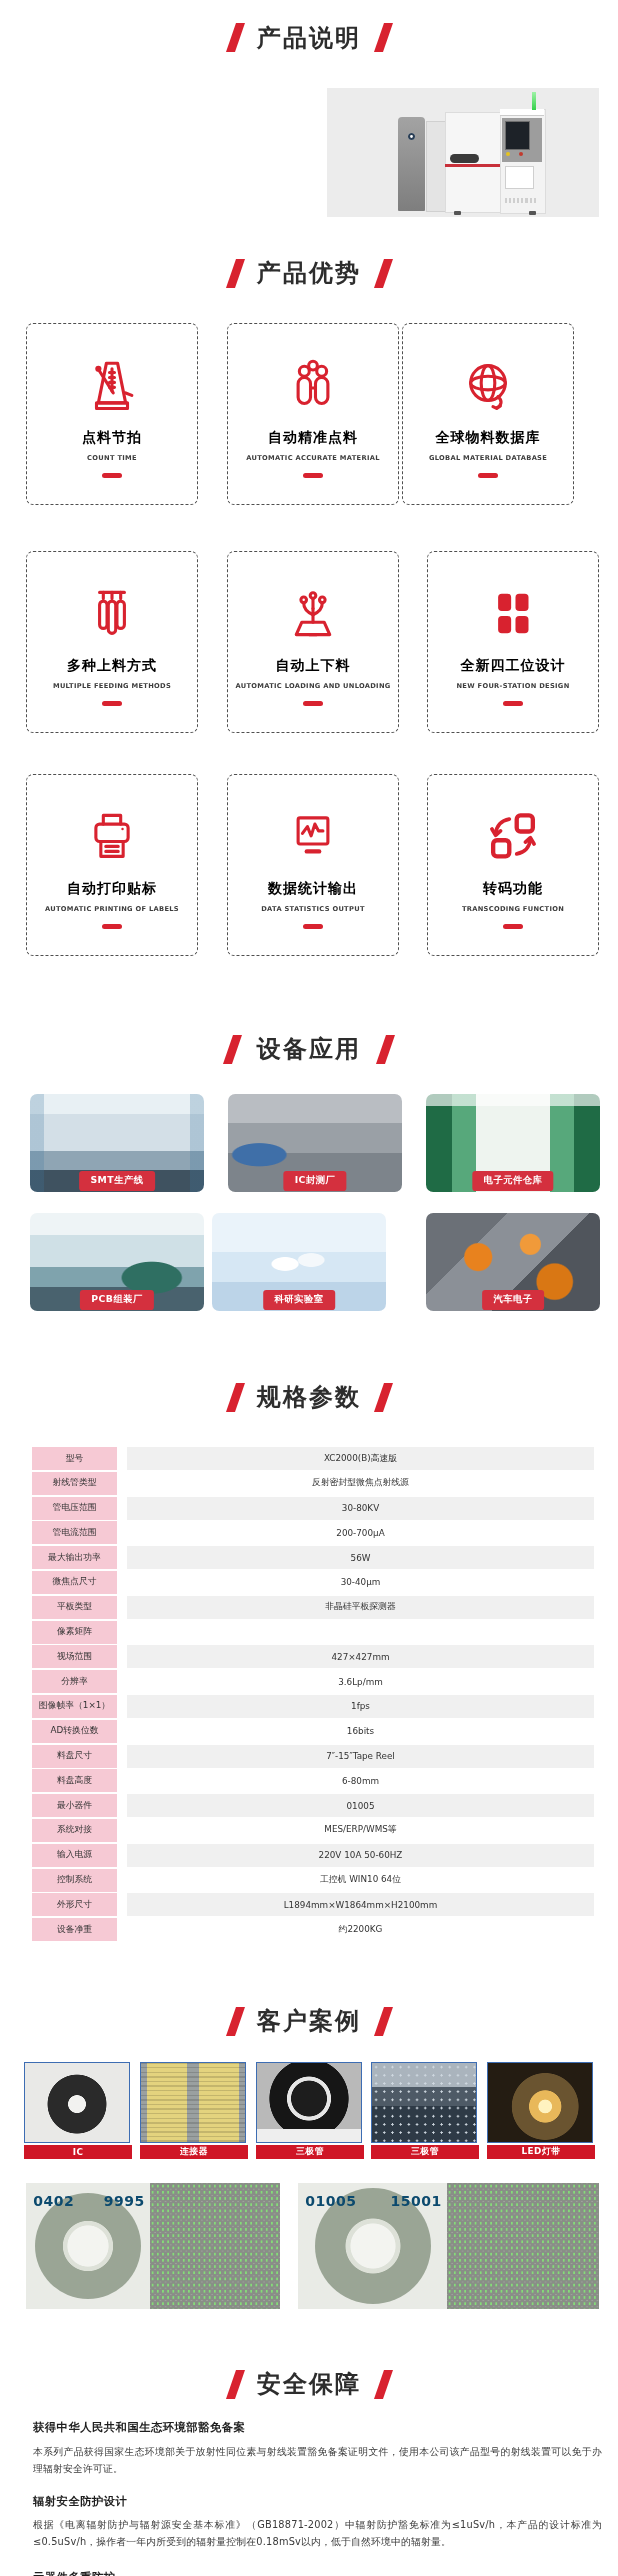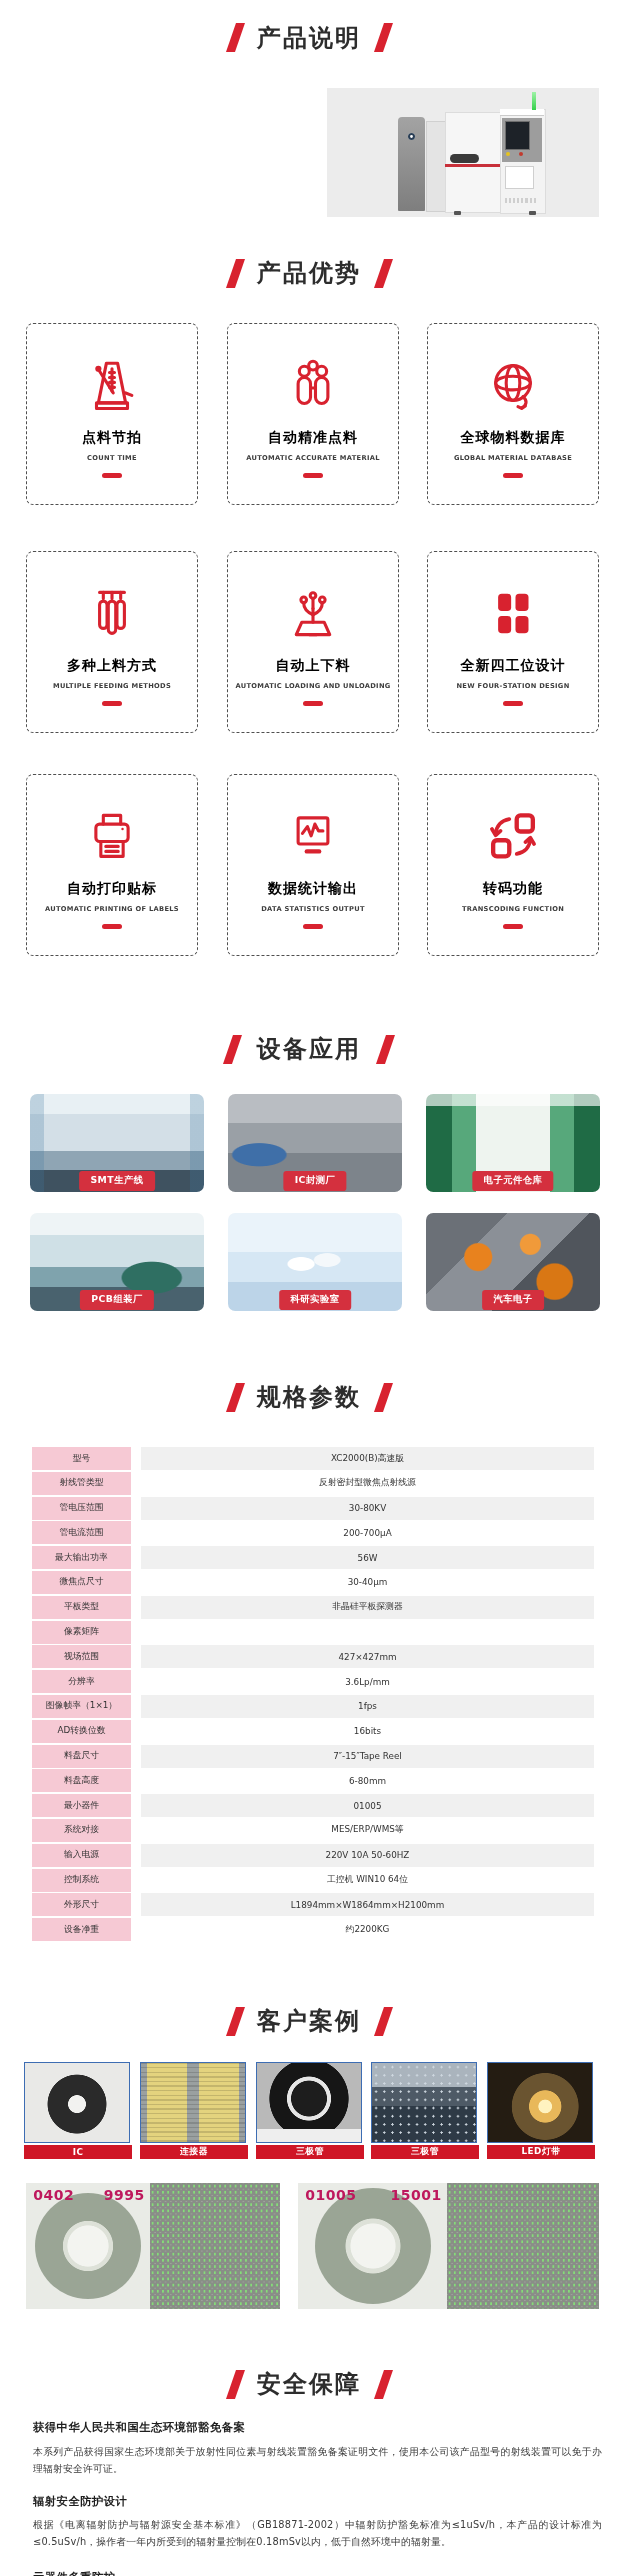--- a/index.html
+++ b/index.html
@@ -49,31 +49,31 @@
   .adv-sub{margin-top:7.7px;font-size:6.7px;font-weight:700;color:#3d3d3d;letter-spacing:0.3px;}
   .adv-dash{margin-top:10.3px;width:19.6px;height:5.7px;border-radius:2.6px;background:var(--red);}
 
   
   .app-photo{position:absolute;width:174px;height:98px;border-radius:7.2px;overflow:hidden;}
   .app-label{position:absolute;bottom:1.5px;left:50%;transform:translateX(-50%);background:var(--pill-red);color:#fff;font-size:9.3px;font-weight:700;letter-spacing:0.5px;padding:3.1px 11.3px;border-radius:3.1px;white-space:nowrap;}
 
   
   .spec-table{position:absolute;left:32px;top:1447px;width:562px;}
   .spec-row{display:flex;height:23px;margin-bottom:1.8px;}
-  .spec-label{width:99px;background:var(--pink);margin-right:10px;display:flex;align-items:center;justify-content:center;font-size:8.8px;color:#333;}
+  .spec-label{width:85px;background:var(--pink);margin-right:10px;display:flex;align-items:center;justify-content:center;font-size:8.8px;color:#333;}
   .spec-value{flex:1;display:flex;align-items:center;justify-content:center;font-size:8.8px;color:#333;background:#fff;}
   .spec-row:nth-child(odd) .spec-value{background:var(--cell-grey);}
 
   
   .case-photo{position:absolute;top:2062px;width:106px;height:81px;border:1px solid #3d6db3;overflow:hidden;}
   .case-label{position:absolute;top:2145px;width:108px;height:14.4px;background:var(--bar-red);color:#fff;font-size:8.8px;font-weight:700;display:flex;align-items:center;justify-content:center;letter-spacing:0.5px;}
   .xray{position:absolute;top:2183px;height:126px;display:flex;}
   .xray-reel{position:relative;background:#e9ebe6;display:flex;align-items:center;justify-content:center;}
   .xray-ring{border-radius:50%;background:radial-gradient(circle,#f3f4f0 0 27%,#dde1d8 28% 33%,#9aa595 34% 97%,rgba(0,0,0,0) 98%);}
-  .xray-num{position:absolute;top:4px;font-size:14px;font-weight:700;color:#be185d;letter-spacing:0.5px;}
+  .xray-num{position:absolute;top:10px;font-size:14px;font-weight:700;color:#0c4a6e;letter-spacing:0.5px;}
   .xray-num.l{left:7.2px;} .xray-num.r{right:5.2px;}
   .xray-pattern{background-color:#898e87;background-image:radial-gradient(#84dd78 0.9px,rgba(0,0,0,0) 1px),radial-gradient(rgba(255,255,255,.18) 0.5px,rgba(0,0,0,0) 0.6px);background-size:5.2px 6.2px,5.2px 6.2px;background-position:0 0,2.6px 3.1px;}
 
   
   .safe-h3{position:absolute;left:33px;margin:0;font-size:11.3px;font-weight:700;color:#1f1f1f;letter-spacing:0.5px;}
   .safe-p{position:absolute;left:33px;width:569px;margin:0;font-size:9.8px;line-height:17.3px;color:#3a3a3a;text-align:justify;letter-spacing:0.2px;}
 
   .photo{box-sizing:border-box;}
 </style>
 </head>
@@ -140,21 +140,21 @@
         <rect x="26" y="37" width="20" height="42" rx="10"></rect>
         <rect x="54" y="37" width="20" height="42" rx="10"></rect>
         <path d="M46 54 h8"></path>
       </svg>
     </div>
     <div class="adv-title">自动精准点料</div>
     <div class="adv-sub">AUTOMATIC ACCURATE MATERIAL</div>
     <div class="adv-dash"></div>
   </div>
 
-  <div class="adv-card" style="left:427px;top:323px;">
+  <div class="adv-card" style="left:402px;top:323px;">
     <div class="adv-icon">
       <svg width="62" height="67" viewBox="0 0 100 100">
         <circle cx="50" cy="46" r="28"></circle>
         <ellipse cx="50" cy="46" rx="28" ry="11"></ellipse>
         <ellipse cx="50" cy="46" rx="11" ry="28"></ellipse>
         <path d="M66 68 c8 6 6 14 -2 18"></path>
           <path d="M58 84 l6 3 6 -4"></path>
       </svg>
     </div>
     <div class="adv-title">全球物料数据库</div>
@@ -265,21 +265,21 @@
   </div>
   <div class="app-photo photo" style="left:228px;top:1094px;background:radial-gradient(ellipse at 18% 62%,#3f6fa8 0 13%,rgba(0,0,0,0) 14%),linear-gradient(180deg,#b9bdc2 0 30%,#9aa0a6 30% 60%,#7d848b 60%);">
     <span class="app-label">IC封测厂</span>
   </div>
   <div class="app-photo photo" style="left:426px;top:1094px;background:linear-gradient(180deg,rgba(255,255,255,.65) 0 12%,rgba(0,0,0,0) 12%),linear-gradient(90deg,#1f6b45 0 15%,#57a87b 15% 29%,#eef4ef 29% 71%,#57a87b 71% 85%,#1f6b45 85%);">
     <span class="app-label">电子元件仓库</span>
   </div>
   <div class="app-photo photo" style="left:30px;top:1213px;background:radial-gradient(ellipse at 70% 66%,#2f6f62 0 17%,rgba(0,0,0,0) 18%),linear-gradient(180deg,#eef4f6 0 22%,#cfe0e6 22% 55%,#7fa3ad 55% 76%,#49626e 76%);">
     <span class="app-label">PCB组装厂</span>
   </div>
-  <div class="app-photo photo" style="left:228px;top:1213px;background:radial-gradient(ellipse at 42% 52%,#ffffff 0 9%,rgba(0,0,0,0) 10%),radial-gradient(ellipse at 57% 48%,#f4f8fb 0 9%,rgba(0,0,0,0) 10%),linear-gradient(180deg,#eaf3fa 0 40%,#d6e7f4 40% 70%,#bcd4e8 70%);">
+  <div class="app-photo photo" style="left:212px;top:1213px;background:radial-gradient(ellipse at 42% 52%,#ffffff 0 9%,rgba(0,0,0,0) 10%),radial-gradient(ellipse at 57% 48%,#f4f8fb 0 9%,rgba(0,0,0,0) 10%),linear-gradient(180deg,#eaf3fa 0 40%,#d6e7f4 40% 70%,#bcd4e8 70%);">
     <span class="app-label">科研实验室</span>
   </div>
   <div class="app-photo photo" style="left:426px;top:1213px;background:radial-gradient(circle at 30% 45%,#e8821e 0 10%,rgba(0,0,0,0) 11%),radial-gradient(circle at 60% 32%,#f09a3a 0 8%,rgba(0,0,0,0) 9%),radial-gradient(circle at 74% 70%,#d97714 0 12%,rgba(0,0,0,0) 13%),linear-gradient(135deg,#6b7077 0 30%,#8b9097 30% 60%,#50555c 60%);">
     <span class="app-label">汽车电子</span>
   </div>
 
   <div class="sec-title" style="top:1379px;">
     <div class="slash"></div>
     <h2>规格参数</h2>
     <div class="slash"></div>

